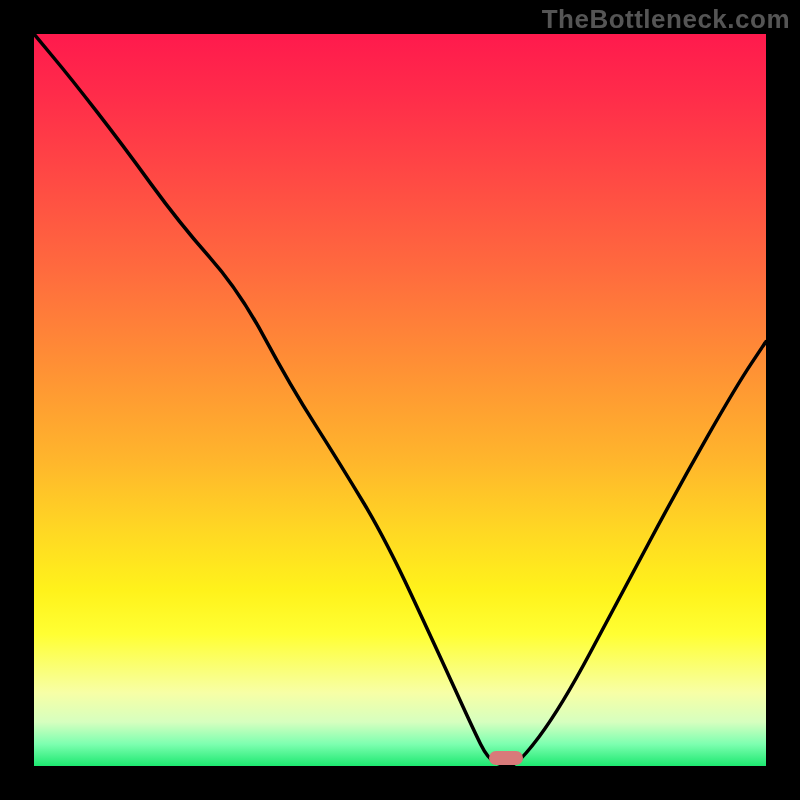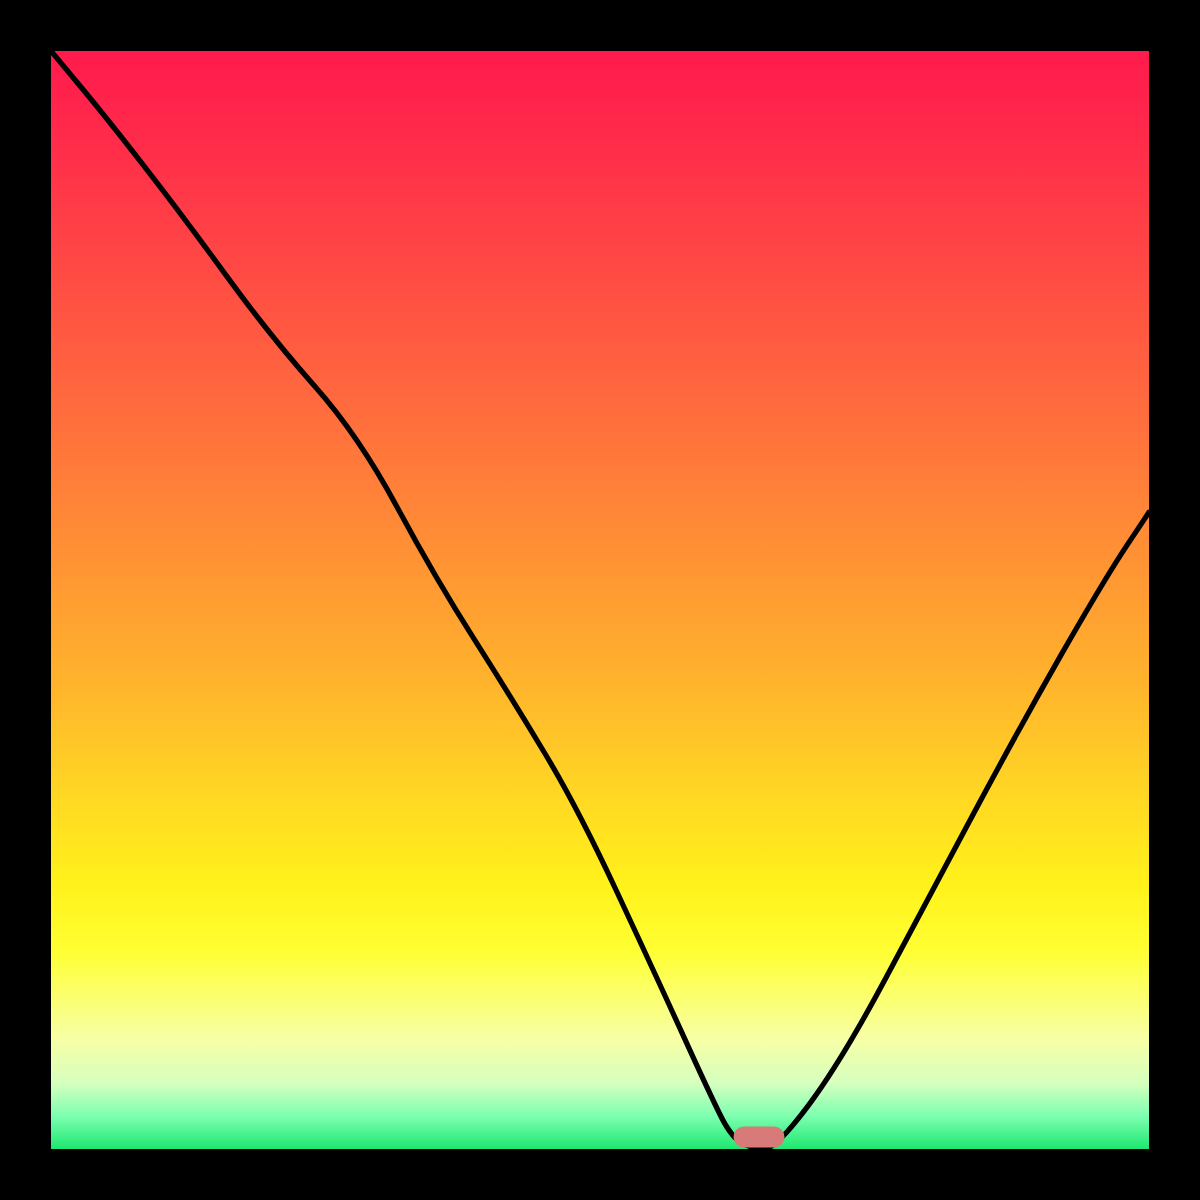--- a/index.html
+++ b/index.html
@@ -70,20 +70,21 @@
     border-radius: 7px;
     background: #d87a7a;
     transform: translate(-50%, -50%);
   }
 </style>
 </head>
 <body>
 
 <div class="frame">
 
+  <div class="watermark">TheBottleneck.com</div>
 
   <div class="plot-area">
     <div class="gradient"></div>
 
     <svg class="curve" viewBox="0 0 732 732" preserveAspectRatio="none">
       <path id="curve-path" fill="none" stroke="#000" stroke-width="3.5" stroke-linecap="round" d="M 0.0 0.0 Q 0.0 0.0 18.3 22.0 Q 36.6 43.9 62.2 76.9 Q 87.8 109.8 117.1 150.1 Q 146.4 190.3 175.7 223.3 Q 205.0 256.2 230.6 303.8 Q 256.2 351.4 281.8 391.6 Q 307.4 431.9 329.4 468.5 Q 351.4 505.1 377.0 560.0 Q 402.6 614.9 420.9 655.1 Q 439.2 695.4 446.5 710.0 Q 453.8 724.7 461.2 728.3 Q 468.5 732.0 475.8 732.0 Q 483.1 732.0 505.1 702.7 Q 527.0 673.4 556.3 618.5 Q 585.6 563.6 614.9 508.7 Q 644.2 453.8 673.4 402.6 Q 702.7 351.4 717.4 329.4 T 732.0 307.4"></path>
     </svg>
 
     <div id="min-marker" class="marker" style="left: 472.14px; top: 724.34px;"></div>
   </div>

